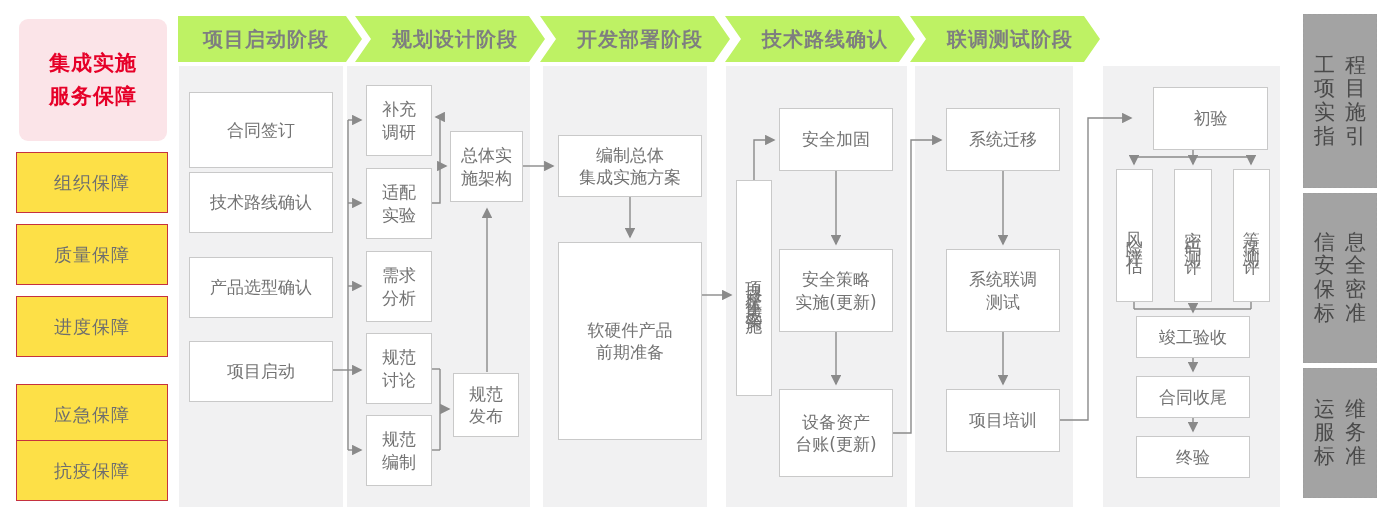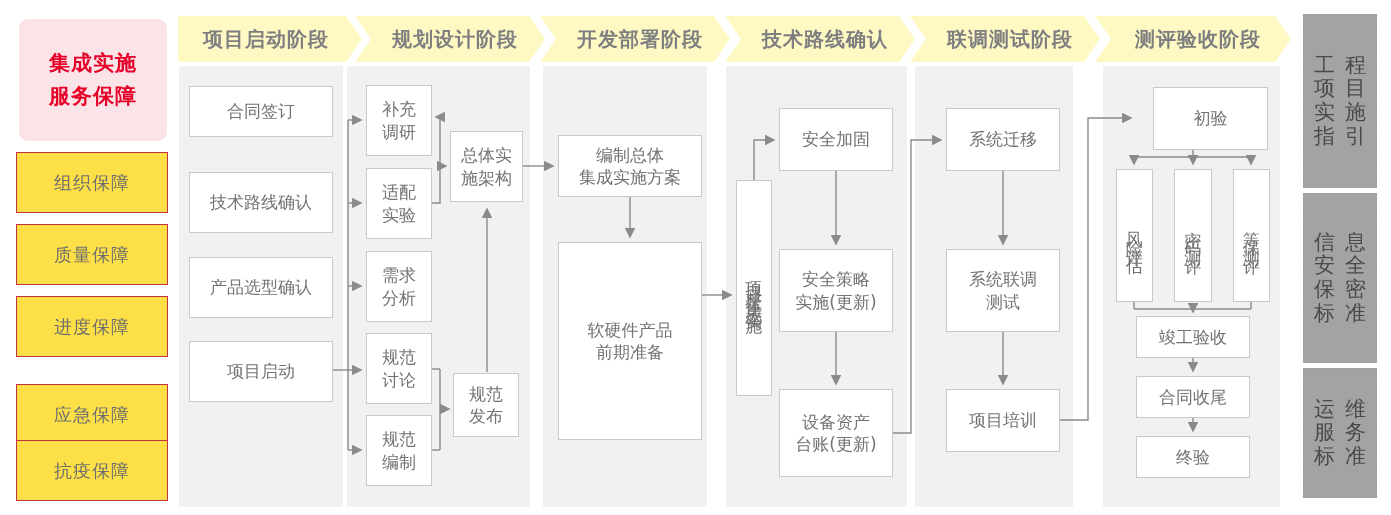--- a/index.html
+++ b/index.html
@@ -2,21 +2,21 @@
 <html><head>
 <meta charset="utf-8">
 <style>
   html,body{margin:0;padding:0;background:#ffffff;}
   .canvas{
     position:relative;width:1391px;height:515px;overflow:hidden;background:#ffffff;
     font-family:"DejaVu Sans","Liberation Sans",sans-serif;
   }
   
   .band{
-    position:absolute;top:16px;height:46px;background:#fef9c3;
+    position:absolute;top:16px;height:46px;background:#bef264;
     color:#7e7e80;font-weight:bold;font-size:20px;letter-spacing:1px;
     display:flex;align-items:center;justify-content:center;box-sizing:border-box;
     clip-path:polygon(0 0,calc(100% - 16px) 0,100% 50%,calc(100% - 16px) 100%,0 100%,16px 50%);
     padding-left:10px;
   }
   .band.first{
     clip-path:polygon(0 0,calc(100% - 16px) 0,100% 50%,calc(100% - 16px) 100%,0 100%);
     padding-left:0;padding-right:8px;
   }
   
@@ -92,25 +92,22 @@
     </div>
   <div class="band" style="left:540px;width:190px">
       <span>开发部署阶段</span>
     </div>
   <div class="band" style="left:725px;width:190px">
       <span>技术路线确认</span>
     </div>
   <div class="band" style="left:910px;width:190px">
       <span>联调测试阶段</span>
     </div>
-  <div class="band" style="left:1095px;width:196px">
-      <span>测评验收阶段</span>
-    </div>
-
-  <div class="node" style="left:189px;top:86px;width:144px;height:51px">
+
+  <div class="node" style="left:189px;top:92px;width:144px;height:76px">
       <span>合同签订</span>
     </div>
   <div class="node" style="left:189px;top:172px;width:144px;height:61px">
       <span>技术路线确认</span>
     </div>
   <div class="node" style="left:189px;top:257px;width:144px;height:61px">
       <span>产品选型确认</span>
     </div>
   <div class="node" style="left:189px;top:341px;width:144px;height:61px">
       <span>项目启动</span>

